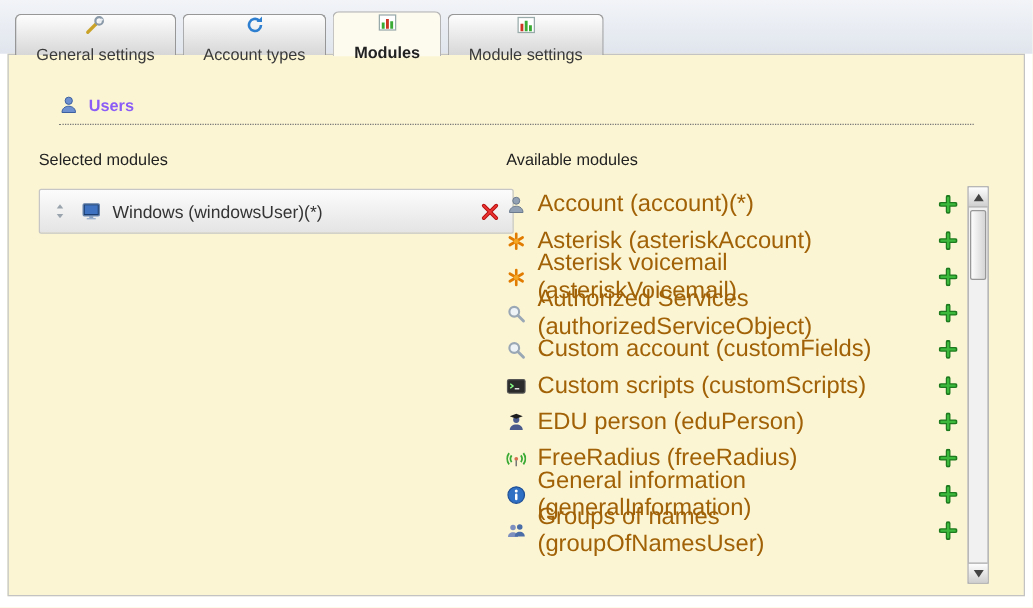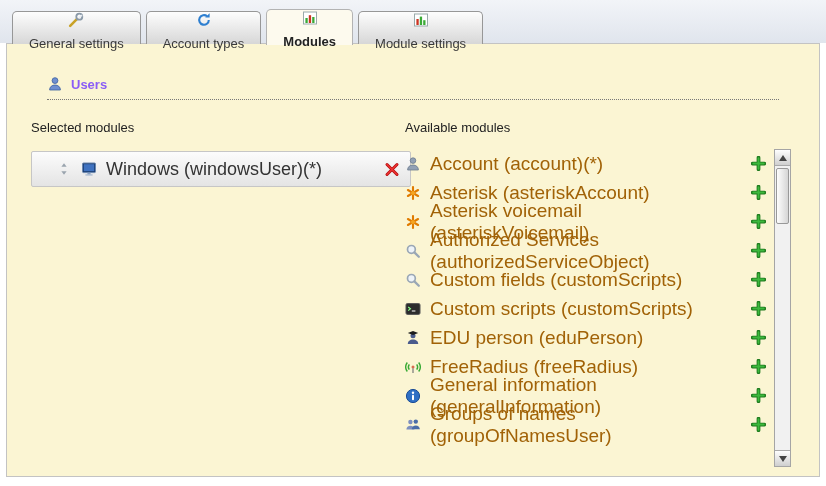--- a/index.html
+++ b/index.html
@@ -62,24 +62,24 @@
   .col-right { margin-left:16px; width:386px; }
 
   .col-heading { font-size:13px; color:#222; }
   .col-left .col-heading { margin-bottom:16px; }
   .col-right .col-heading { margin-bottom:12px; }
 
   
   .sel-row {
     width:380px; height:36px;
     display:flex; align-items:center; gap:9px;
-    padding:0 10px 0 24px;
+    padding:0 10px 0 8px;
     background:linear-gradient(#fcfcfc,#e4e4e4);
     border:1px solid #c6c6c6; border-radius:2px;
-    font-size:18px; color:#333;
+    font-size:14px; color:#333;
     cursor:move;
   }
   .sel-row .row-label { color:#333; }
   .sel-row .del-btn { margin-left:auto; cursor:pointer; }
 
   
   .avail-wrap { display:flex; }
   .avail-list { flex:1; padding-top:2px; }
   .avail-row {
     height:29px; display:flex; align-items:center; gap:9px;
@@ -275,21 +275,21 @@
                   </svg>
                 </span>
               </div>
               <div class="avail-row">
                 <span class="icn">
                   <svg width="16" height="16" viewBox="0 0 16 16">
                     <circle cx="6.4" cy="6.4" r="3.9" fill="#eef3f8" stroke="#9aa7b5" stroke-width="1.7"></circle>
                     <line x1="9.4" y1="9.4" x2="13.8" y2="13.8" stroke="#9aa7b5" stroke-width="2.3" stroke-linecap="round"></line>
                   </svg>
                 </span>
-                <span>Custom fields (customScripts)</span>
+                <span>Custom account (customFields)</span>
                 <span class="add-btn icn">
                   <svg width="15" height="15" viewBox="0 0 16 16">
                     <path d="M8 1.8v12.4M1.8 8h12.4" stroke="#1e7a1e" stroke-width="4" stroke-linecap="round"></path>
                     <path d="M8 2.4v11.2M2.4 8h11.2" stroke="#3cb83c" stroke-width="2" stroke-linecap="round"></path>
                   </svg>
                 </span>
               </div>
               <div class="avail-row">
                 <span class="icn">
                   <svg width="16" height="16" viewBox="0 0 16 16">

